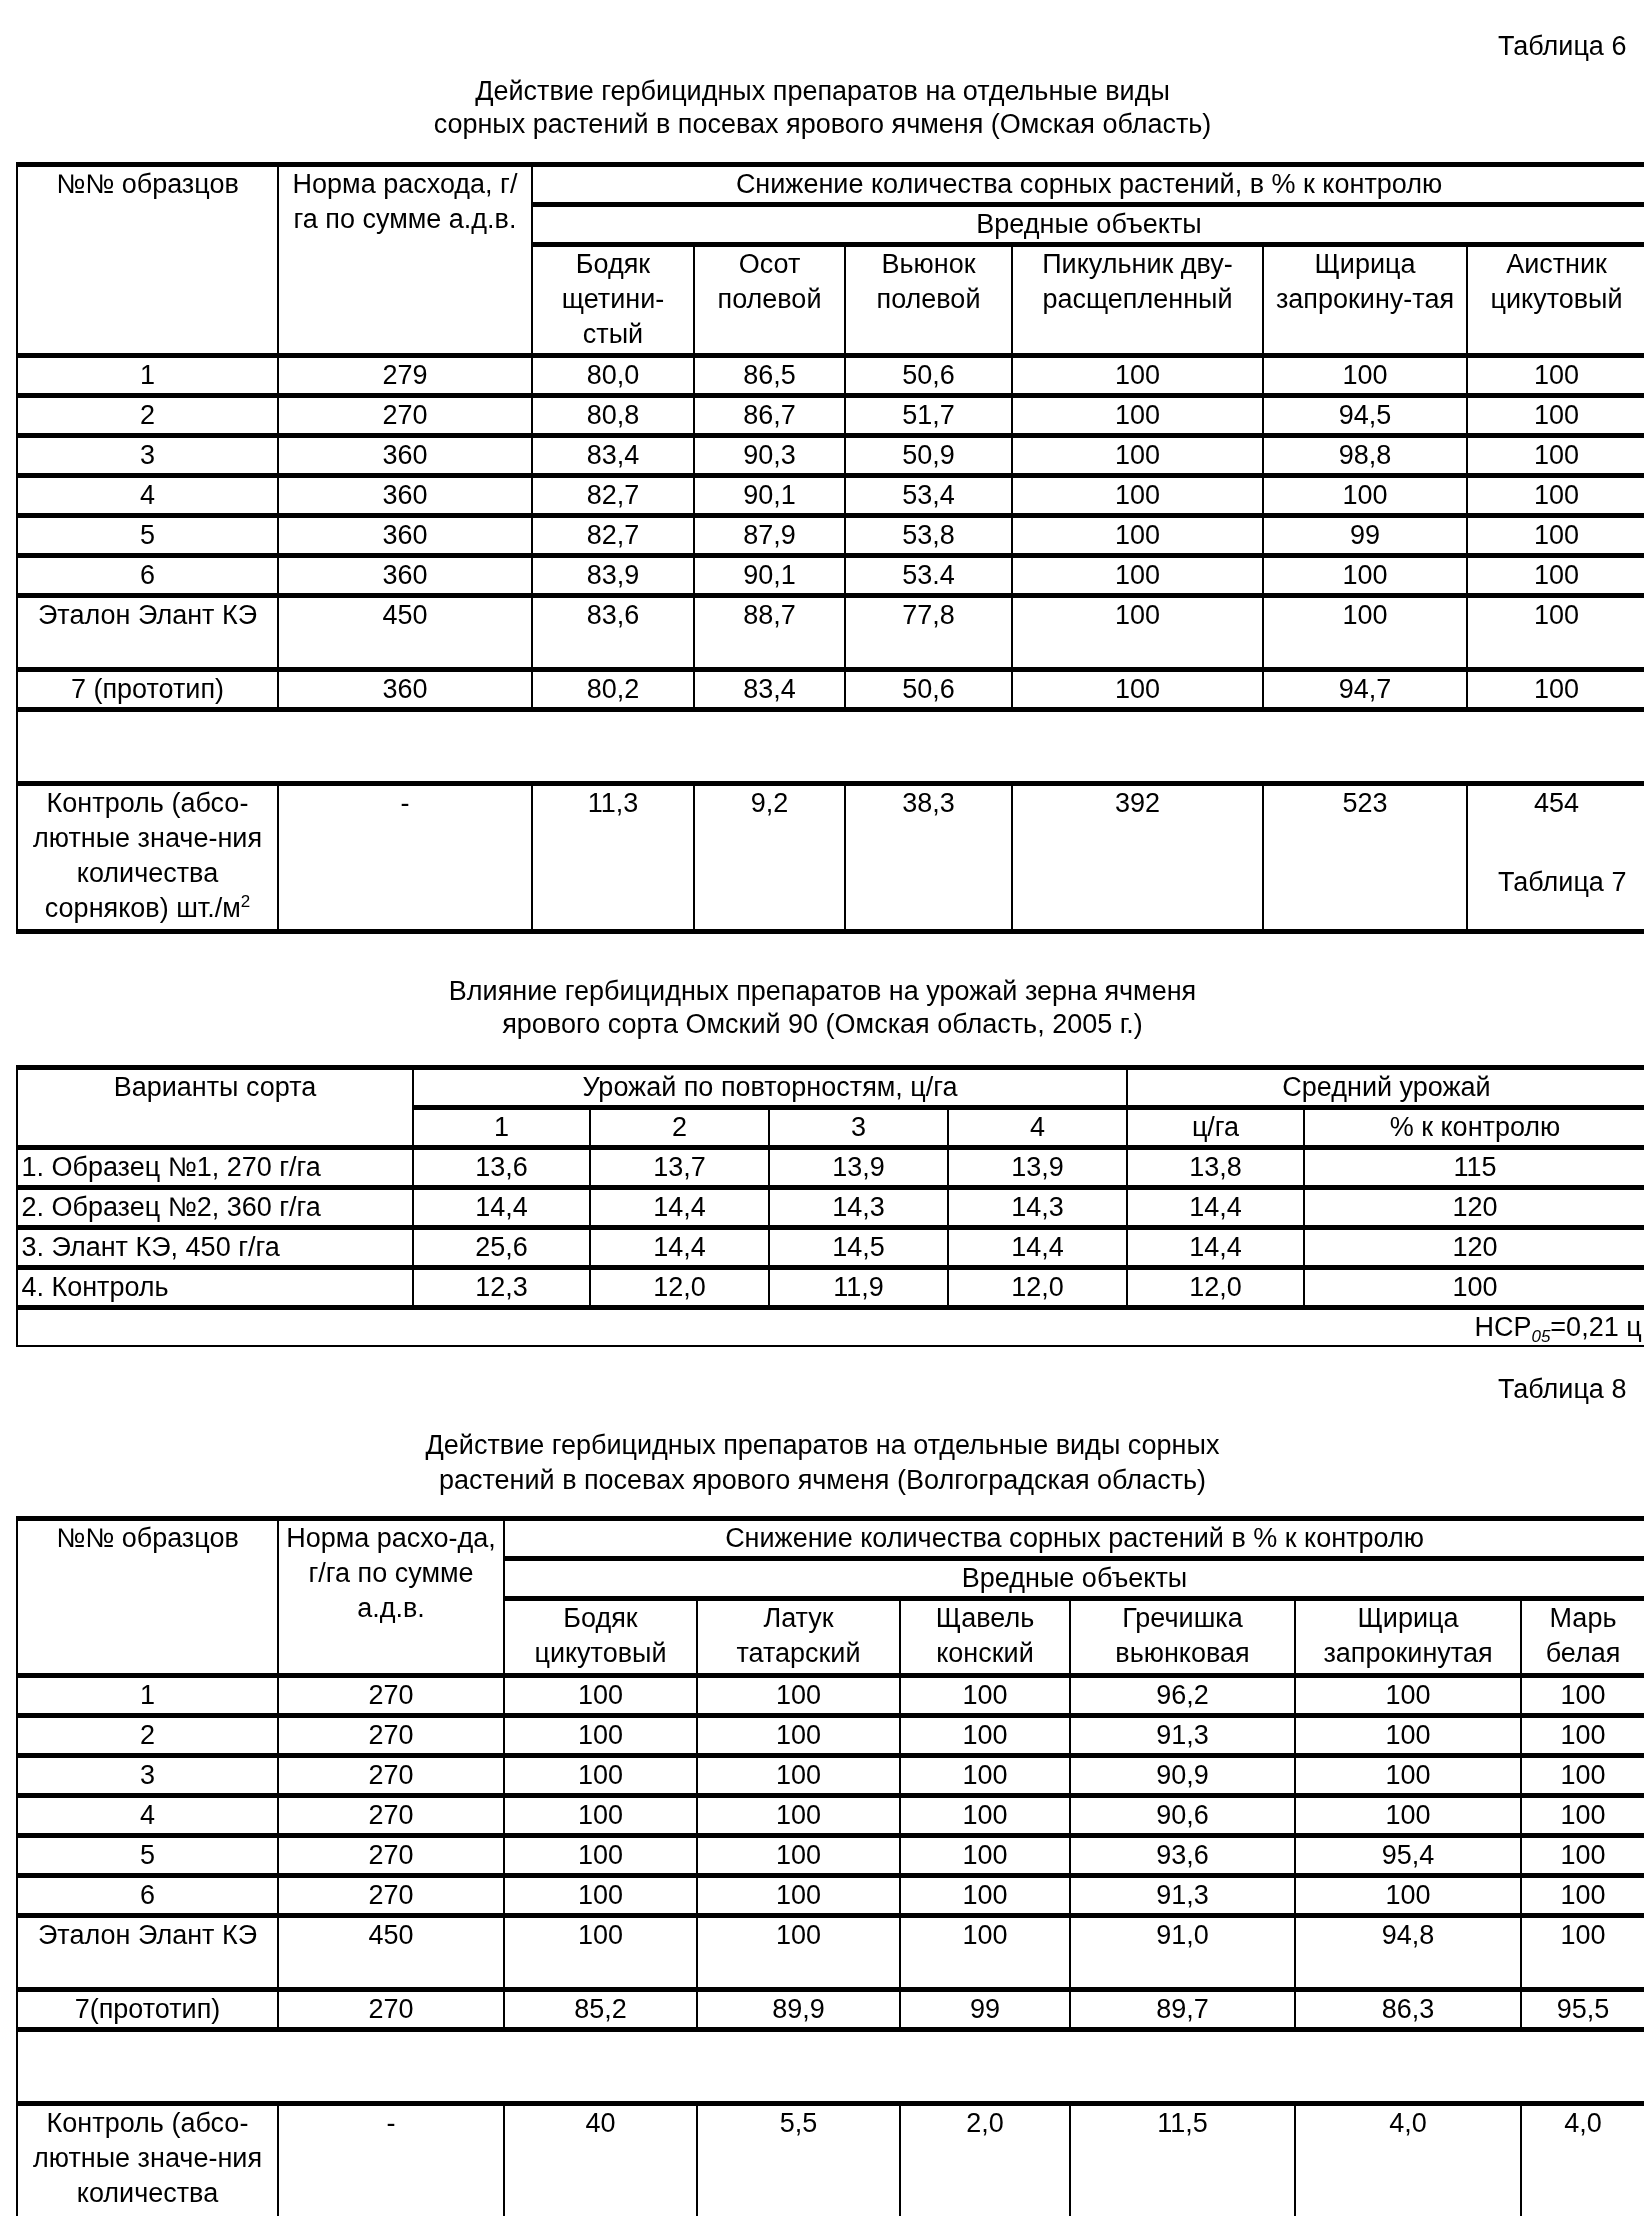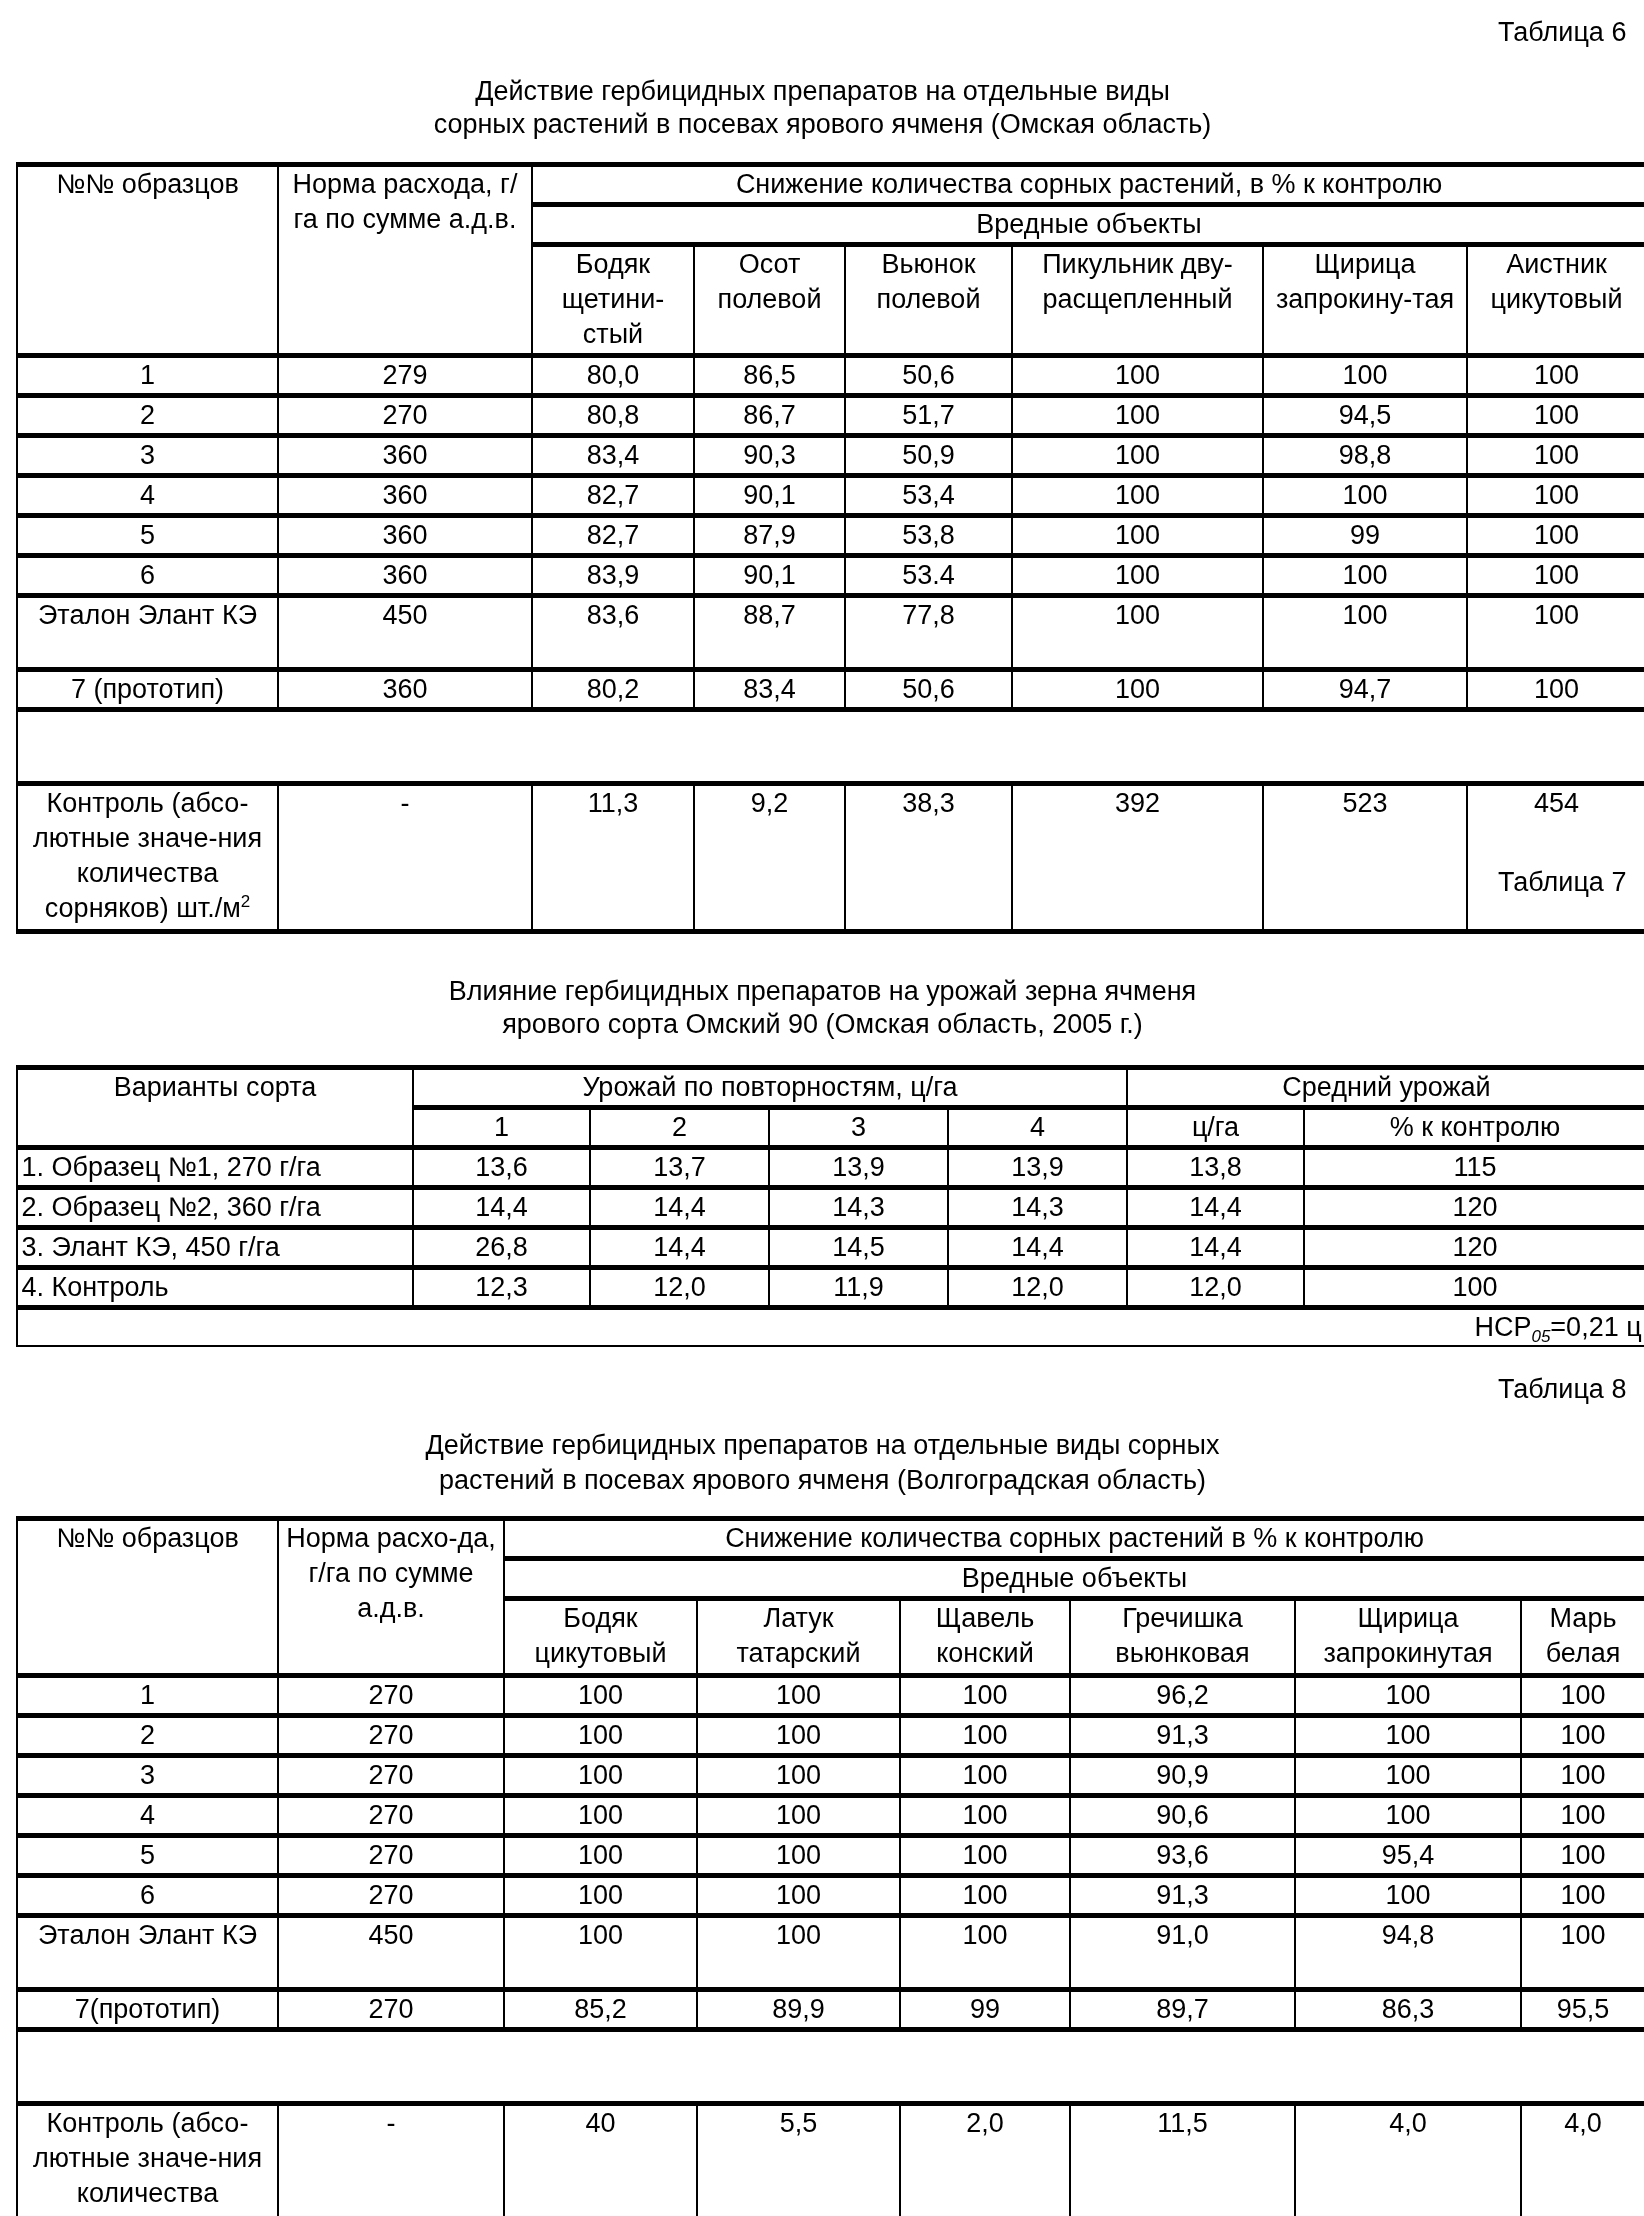--- a/index.html
+++ b/index.html
@@ -15,21 +15,21 @@
   td.right { text-align: right; }
   .t6 { top: 162px; }
   .t7 { top: 1065px; }
   .t8 { top: 1516px; }
   sup { font-size: 17px; line-height: 0; }
   sub { font-size: 17px; line-height: 0; font-style: italic; }
 </style>
 </head>
 <body>
 
-<div class="label" style="top:17px;">Таблица 6</div>
+<div class="label" style="top:31px;">Таблица 6</div>
 <div class="title" style="top:74px;">Действие гербицидных препаратов на отдельные виды</div>
 <div class="title" style="top:107px;">сорных растений в посевах ярового ячменя (Омская область)</div>
 
 <table class="t6">
   <colgroup>
     <col style="width:261px">
       <col style="width:254px">
       <col style="width:162px">
       <col style="width:151px">
     <col style="width:167px">
@@ -195,21 +195,21 @@
         <td class="left">2. Образец №2, 360 г/га</td>
         <td>14,4</td>
         <td>14,4</td>
         <td>14,3</td>
         <td>14,3</td>
         <td>14,4</td>
         <td>120</td>
       </tr>
       <tr class="hb" style="height: 38px;">
         <td class="left">3. Элант КЭ, 450 г/га</td>
-        <td>26,8</td>
+        <td>25,6</td>
         <td>14,4</td>
         <td>14,5</td>
         <td>14,4</td>
         <td>14,4</td>
         <td>120</td>
       </tr>
       <tr class="hb" style="height: 38px;">
         <td class="left">4. Контроль</td>
         <td>12,3</td>
         <td>12,0</td>

